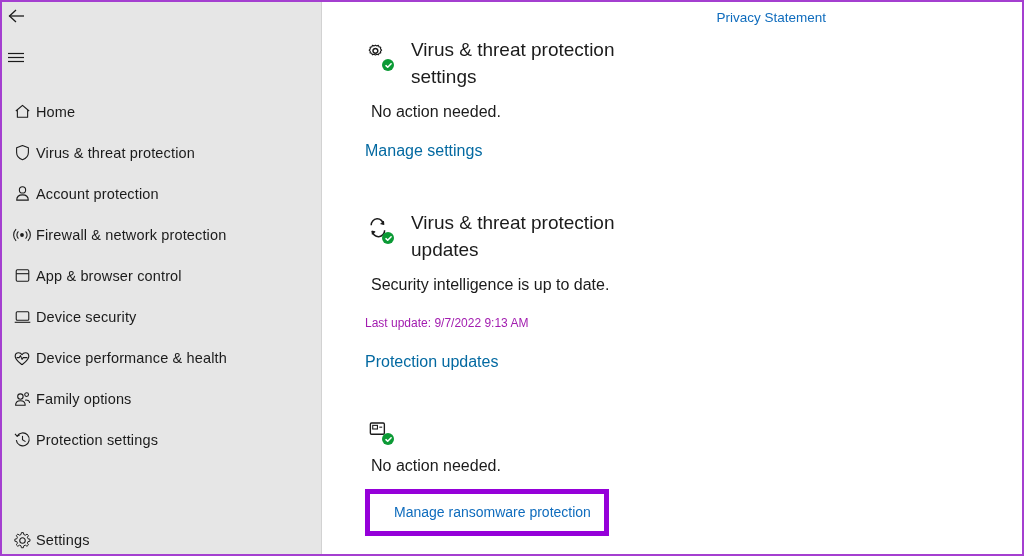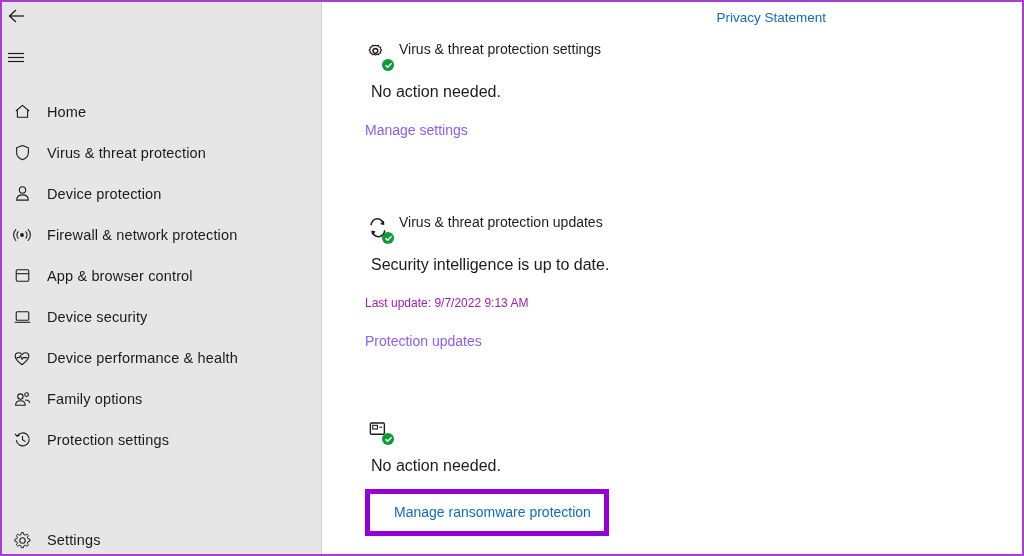--- a/index.html
+++ b/index.html
@@ -76,21 +76,20 @@
     height: 28px;
     display: flex;
     align-items: center;
     justify-content: center;
     color: #1b1b1b;
   }
 
   .nav-label {
     font-size: 14.5px;
     color: #1b1b1b;
-    margin-left: 11px;
     letter-spacing: 0.01em;
     white-space: nowrap;
   }
 
   #settings-item {
     position: absolute;
     left: 0;
     top: 520px;
     width: 320px;
     display: flex;
@@ -140,24 +139,24 @@
     min-width: 26px;
     height: 30px;
     position: relative;
     display: flex;
     align-items: center;
     justify-content: center;
     margin-top: 4px;
   }
 
   .section-title {
-    font-size: 14px;
+    font-size: 19px;
     color: #1b1b1b;
     line-height: 27px;
-    margin-left: 8px;
+    margin-left: 20px;
     max-width: 245px;
     font-weight: 400;
   }
   .section-title.one-line { max-width: none; }
 
   .section-status {
     font-size: 16px;
     color: #1b1b1b;
     margin-top: 12px;
     line-height: 20px;
@@ -165,22 +164,22 @@
   }
   .section-sub {
     font-size: 12px;
     color: #a21caf;
     margin-top: 18px;
     line-height: 20px;
   }
 
   .section-link {
     display: inline-block;
-    font-size: 14px;
-    color: #8b5cf6;
+    font-size: 16px;
+    color: #0369a1;
     text-decoration: none;
     cursor: pointer;
   }
 
   #manage-settings-link { margin-top: 20px; }
   #protection-updates-link { margin-top: 20px; }
 
   
   #ransomware-link-highlight {
     position: relative;
@@ -258,21 +257,21 @@
         <span class="nav-label">Virus &amp; threat protection</span>
       </div>
 
       <div class="nav-item">
         <span class="nav-icon">
           <svg width="19" height="19" viewBox="0 0 20 20">
             <circle cx="10" cy="6.2" r="3.3" fill="none" stroke="#1b1b1b" stroke-width="1.15"></circle>
             <path d="M3.9 17 C3.9 13.4 6.6 11.4 10 11.4 C13.4 11.4 16.1 13.4 16.1 17 Z" fill="none" stroke="#1b1b1b" stroke-width="1.15" stroke-linejoin="round"></path>
           </svg>
         </span>
-        <span class="nav-label">Device protection</span>
+        <span class="nav-label">Account protection</span>
       </div>
 
       <div class="nav-item">
         <span class="nav-icon">
           <svg width="20" height="20" viewBox="0 0 20 20">
             <circle cx="10" cy="10" r="1.9" fill="#1b1b1b"></circle>
             <path d="M6.4 6.4 A5.1 5.1 0 0 0 6.4 13.6" fill="none" stroke="#1b1b1b" stroke-width="1.1"></path>
             <path d="M13.6 6.4 A5.1 5.1 0 0 1 13.6 13.6" fill="none" stroke="#1b1b1b" stroke-width="1.1"></path>
             <path d="M4.1 4.1 A8.3 8.3 0 0 0 4.1 15.9" fill="none" stroke="#1b1b1b" stroke-width="1.1"></path>
             <path d="M15.9 4.1 A8.3 8.3 0 0 1 15.9 15.9" fill="none" stroke="#1b1b1b" stroke-width="1.1"></path>

